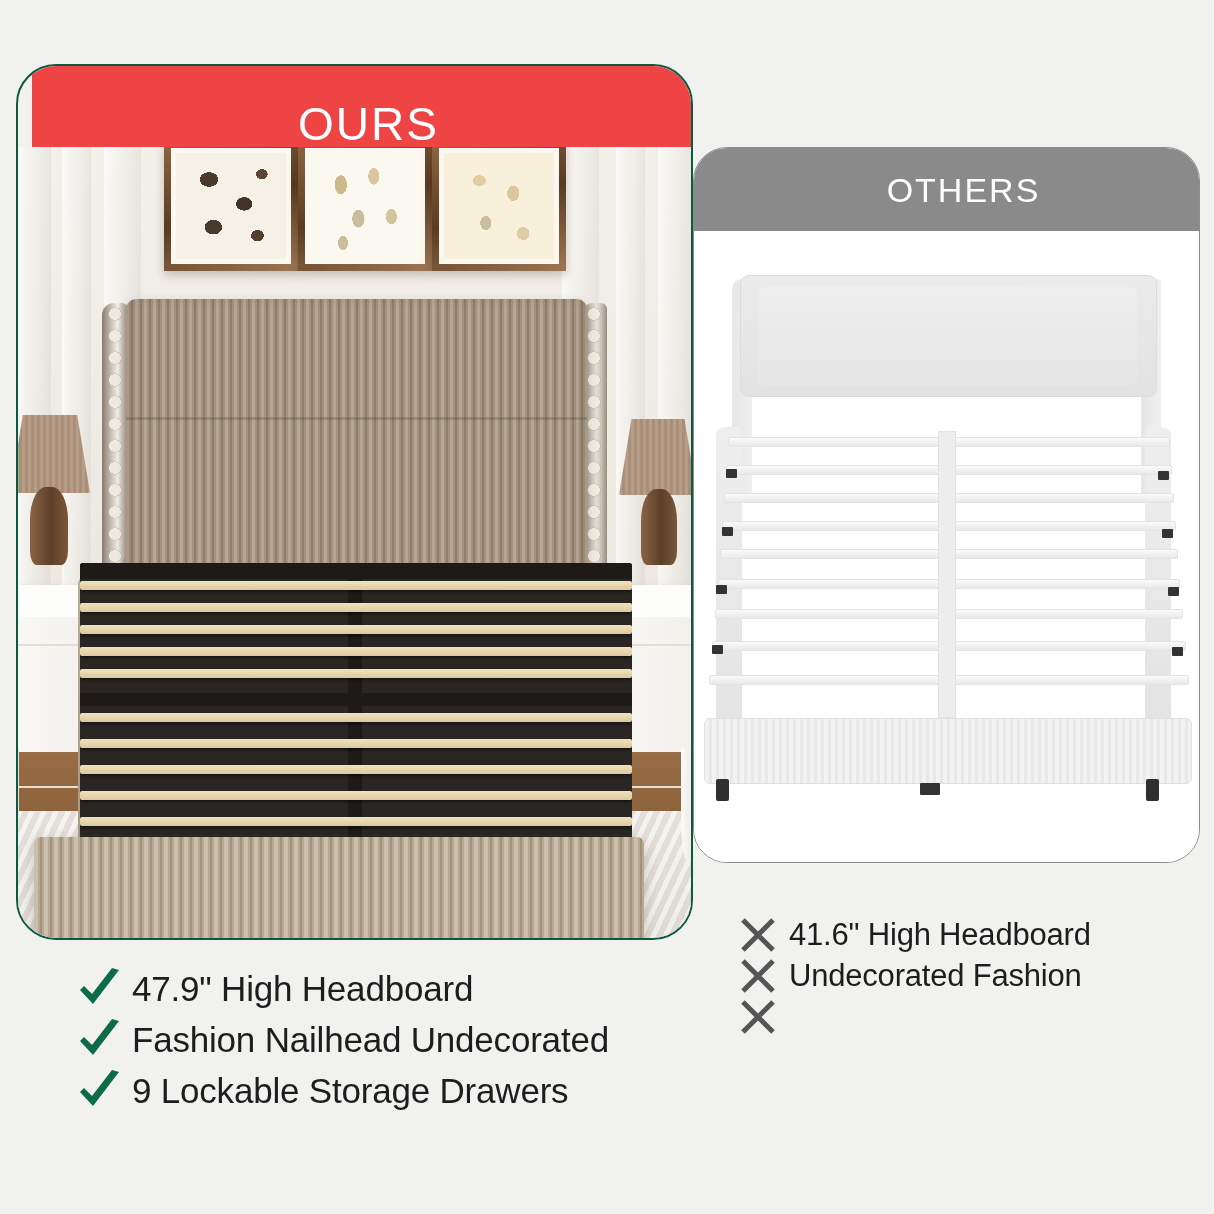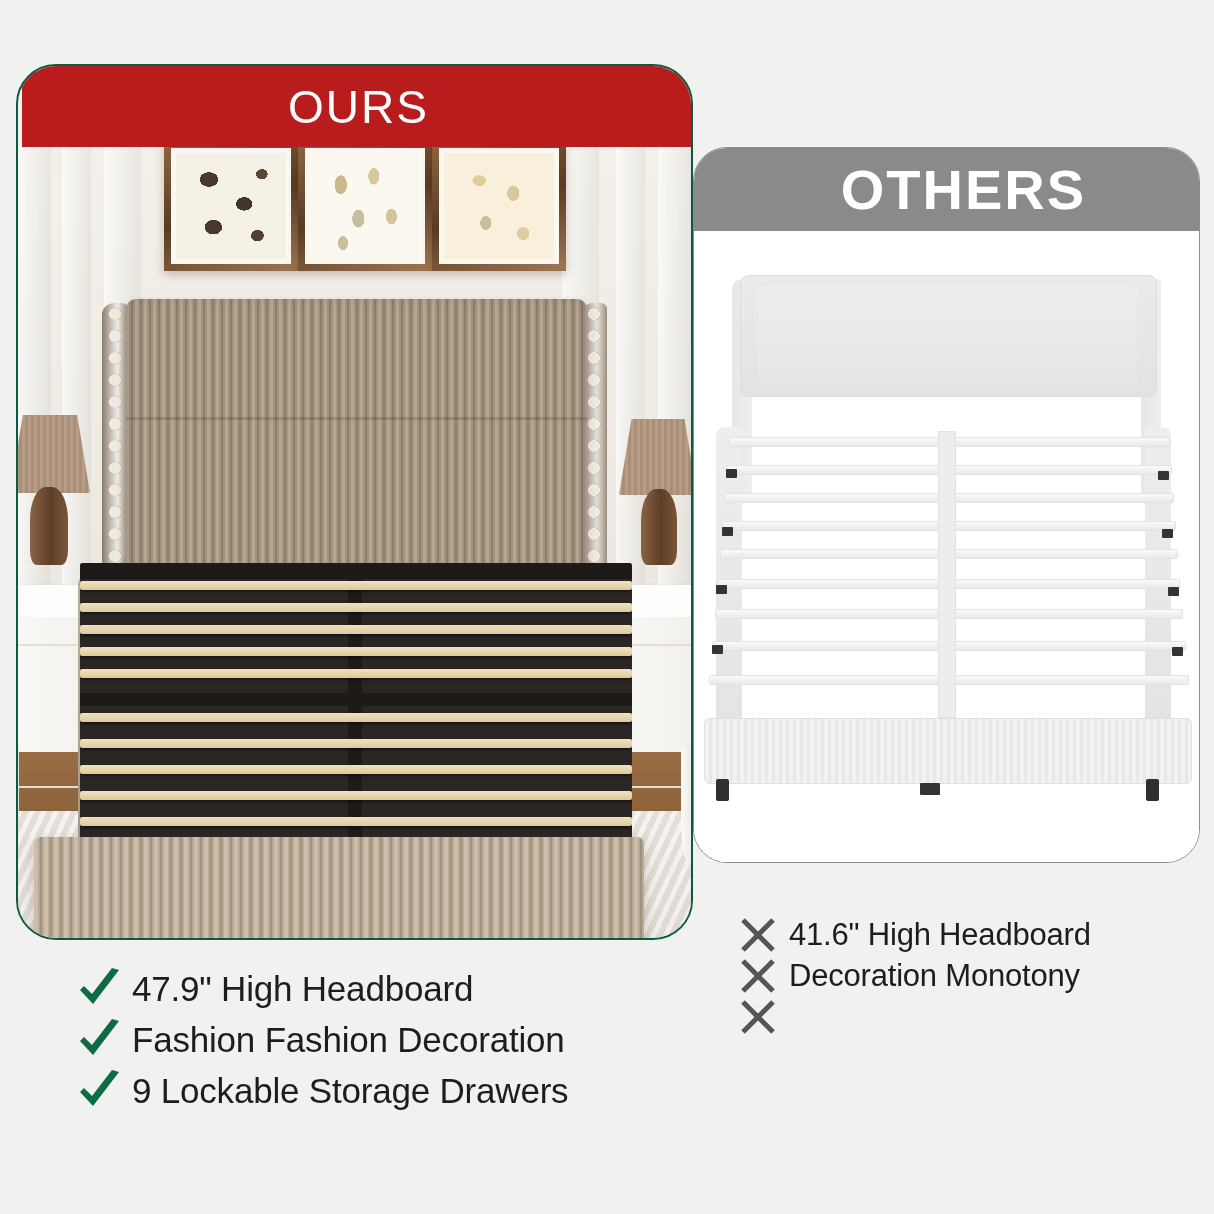--- a/index.html
+++ b/index.html
@@ -23,40 +23,40 @@
     border-radius:34px;
     background:#ffffff;
     z-index:1;
   }
   #others-header{
     position:absolute;left:0;top:0;width:100%;height:83px;
     background:#8a8a8a;
     display:flex;align-items:center;justify-content:center;
   }
   #others-header .hdr-text{
-    color:#ffffff;font-size:56px;letter-spacing:2px;font-weight:700;
+    color:#ffffff;font-size:34px;letter-spacing:2px;font-weight:400;
     line-height:1;padding-left:34px;
   }
   #others-photo{
     position:absolute;left:0;top:83px;width:100%;height:633px;
     background:#ffffff;
   }
 
   
   #ours-panel{
     left:16px;top:64px;width:677px;height:876px;
     border:2px solid #0a5b42;
     border-radius:40px;
     background:#f4f2ee;
     z-index:2;
   }
   #ours-header{
-    position:absolute;left:4px;top:0;width:100%;height:81px;
-    background:#b91c1c;
-    display:flex;align-items:center;justify-content:center;
+    position:absolute;left:14px;top:0;width:100%;height:81px;
+    background:#ef4444;
+    display:flex;align-items:flex-end;justify-content:center;
   }
   #ours-header .hdr-text{
     color:#ffffff;font-size:46px;letter-spacing:2px;font-weight:400;line-height:1;
   }
   #ours-photo{
     position:absolute;left:0;top:81px;width:100%;height:795px;
     background:#efece6;
   }
 
   
@@ -368,21 +368,21 @@
         </svg>
       </span>
       <span class="label">47.9" High Headboard</span>
     </div>
     <div class="row">
       <span class="check">
         <svg viewBox="0 0 46 42" aria-hidden="true">
           <path d="M4 22 L17 36 L43 2 L36 0 L16 26 L8 18 Z" fill="#0d6b46"></path>
         </svg>
       </span>
-      <span class="label">Fashion Fashion Decoration</span>
+      <span class="label">Fashion Nailhead Undecorated</span>
     </div>
     <div class="row">
       <span class="check">
         <svg viewBox="0 0 46 42" aria-hidden="true">
           <path d="M4 22 L17 36 L43 2 L36 0 L16 26 L8 18 Z" fill="#0d6b46"></path>
         </svg>
       </span>
       <span class="label">9 Lockable Storage Drawers</span>
     </div>
   </div>
@@ -395,21 +395,21 @@
         </svg>
       </span>
       <span class="label">41.6" High Headboard</span>
     </div>
     <div class="row">
       <span class="xmark">
         <svg viewBox="0 0 36 34" aria-hidden="true">
           <path d="M3 2 L33 32 M33 2 L3 32" stroke="#555555" stroke-width="5" stroke-linecap="butt"></path>
         </svg>
       </span>
-      <span class="label">Decoration Monotony</span>
+      <span class="label">Undecorated Fashion</span>
     </div>
     <div class="row">
       <span class="xmark">
         <svg viewBox="0 0 36 34" aria-hidden="true">
           <path d="M3 2 L33 32 M33 2 L3 32" stroke="#555555" stroke-width="5" stroke-linecap="butt"></path>
         </svg>
       </span>
     </div>
   </div>
 

